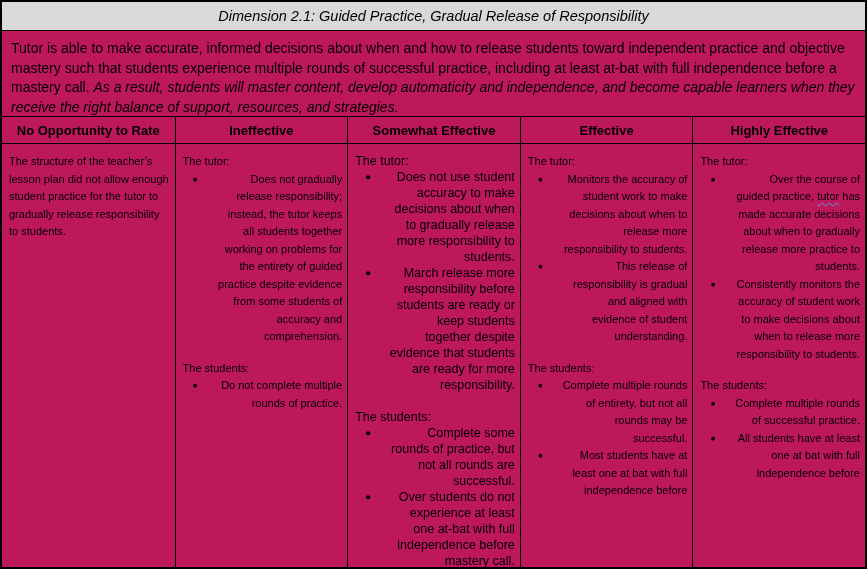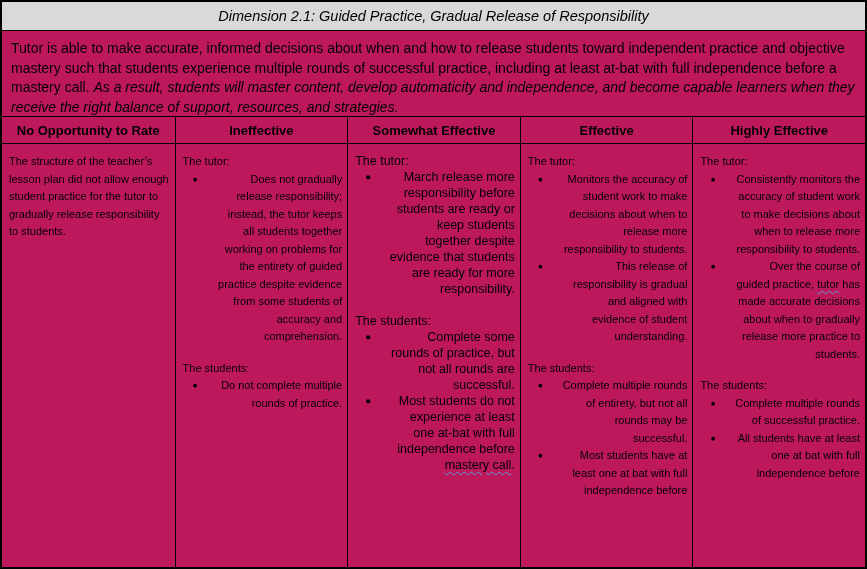--- a/index.html
+++ b/index.html
@@ -81,47 +81,48 @@
           </ul>
           <div class="gap"></div>
           <div>The students:</div>
           <ul class="bullets">
             <li><span>Do not complete multiple rounds of practice.</span></li>
           </ul>
         </div>
       <div class="body-cell" data-cell="2">
           <div>The tutor:</div>
           <ul class="bullets">
+            <li><span>Does not use student accuracy to make decisions about when to gradually release more responsibility to students.</span></li>
             <li><span>March release more responsibility before students are ready or keep students together despite evidence that students are ready for more responsibility.</span></li>
           </ul>
           <div class="gap"></div>
           <div>The students:</div>
           <ul class="bullets">
             <li><span>Complete some rounds of practice, but not all rounds are successful.</span></li>
-            <li><span>Most students do not experience at least one at-bat with full independence before </span><span class="squiggle">mastery call</span><span>.</span></li>
+            <li><span>Over students do not experience at least one at-bat with full independence before </span><span class="squiggle">mastery call</span><span>.</span></li>
           </ul>
         </div>
       <div class="body-cell" data-cell="3">
           <div>The tutor:</div>
           <ul class="bullets">
             <li><span>Monitors the accuracy of student work to make decisions about when to release more responsibility to students.</span></li>
             <li><span>This release of responsibility is gradual and aligned with evidence of student understanding.</span></li>
           </ul>
           <div class="gap"></div>
           <div>The students:</div>
           <ul class="bullets">
             <li><span>Complete multiple rounds of entirety, but not all rounds may be successful.</span></li>
             <li><span>Most students have at least one at bat with full independence before </span></li>
           </ul>
         </div>
       <div class="body-cell" data-cell="4">
           <div>The tutor:</div>
           <ul class="bullets">
+            <li><span>Over the course of guided practice, </span><span class="squiggle">tutor</span><span> has made accurate decisions about when to gradually release more practice to students.</span></li>
             <li><span>Consistently monitors the accuracy of student work to make decisions about when to release more responsibility to students.</span></li>
-            <li><span>Over the course of guided practice, </span><span class="squiggle">tutor</span><span> has made accurate decisions about when to gradually release more practice to students.</span></li>
           </ul>
           <div class="gap"></div>
           <div>The students:</div>
           <ul class="bullets">
             <li><span>Complete multiple rounds of successful practice.</span></li>
             <li><span>All students have at least one at bat with full independence before </span></li>
           </ul>
         </div>
     </div>
 

